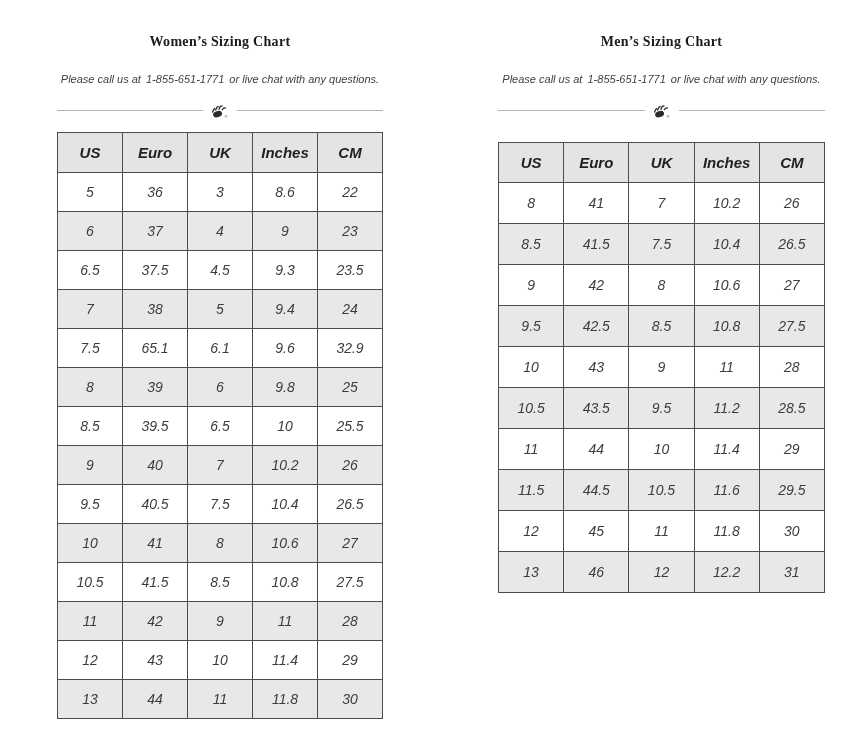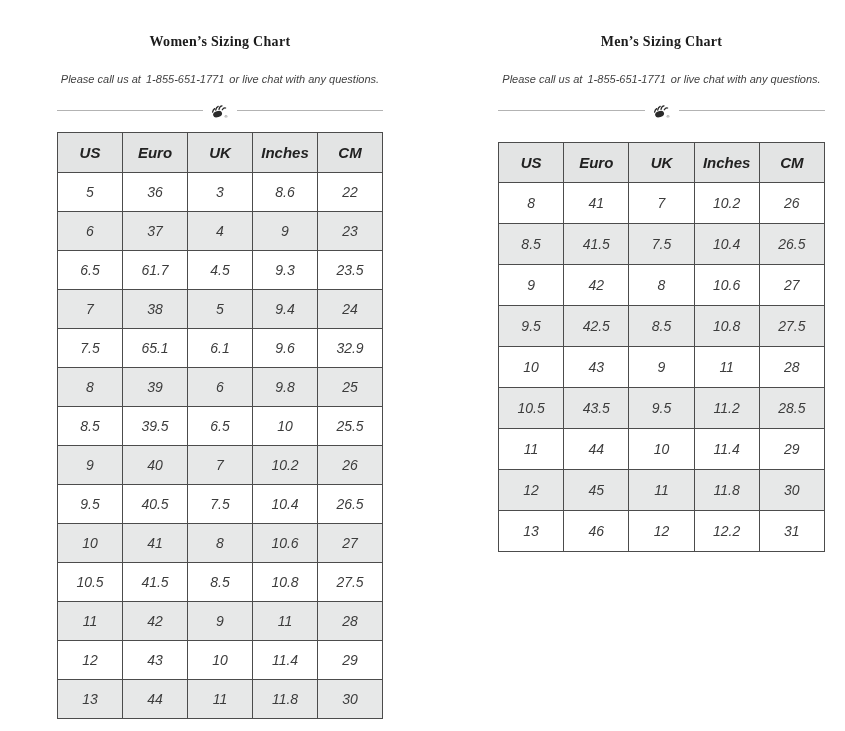--- a/index.html
+++ b/index.html
@@ -116,21 +116,21 @@
         </tr>
         <tr>
           <td>6</td>
           <td>37</td>
           <td>4</td>
           <td>9</td>
           <td>23</td>
         </tr>
         <tr>
           <td>6.5</td>
-          <td>61.7</td>
+          <td>37.5</td>
           <td>4.5</td>
           <td>9.3</td>
           <td>23.5</td>
         </tr>
         <tr>
           <td>7</td>
           <td>38</td>
           <td>5</td>
           <td>9.4</td>
           <td>24</td>
@@ -284,20 +284,27 @@
           <td>28.5</td>
         </tr>
         <tr>
           <td>11</td>
           <td>44</td>
           <td>10</td>
           <td>11.4</td>
           <td>29</td>
         </tr>
         <tr>
+          <td>11.5</td>
+          <td>44.5</td>
+          <td>10.5</td>
+          <td>11.6</td>
+          <td>29.5</td>
+        </tr>
+        <tr>
           <td>12</td>
           <td>45</td>
           <td>11</td>
           <td>11.8</td>
           <td>30</td>
         </tr>
         <tr>
           <td>13</td>
           <td>46</td>
           <td>12</td>

